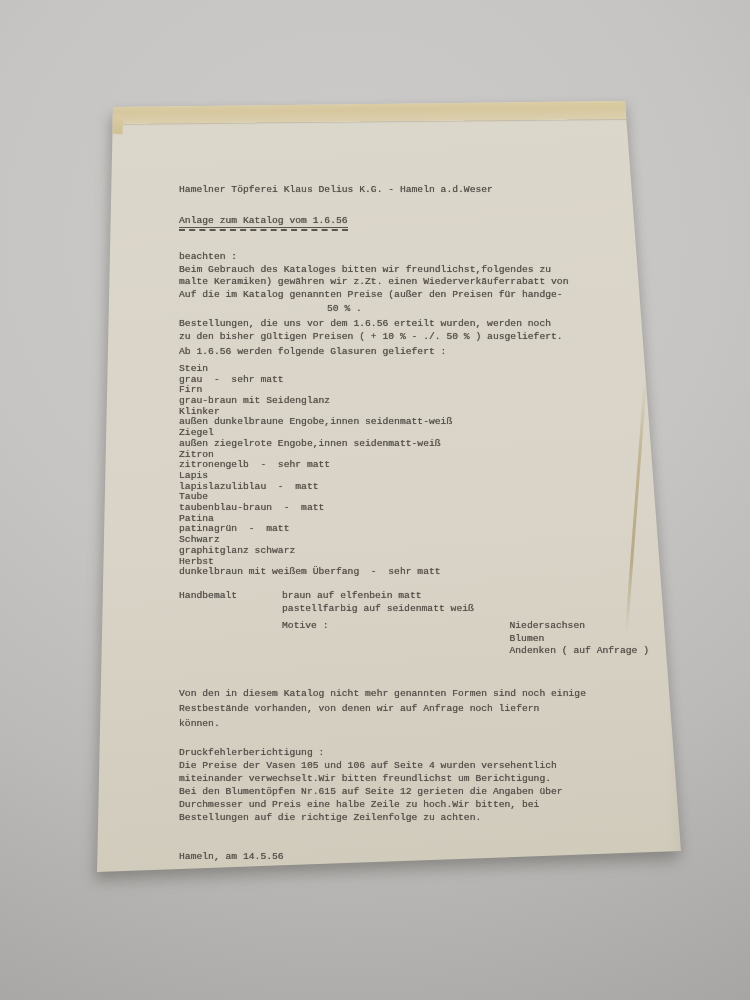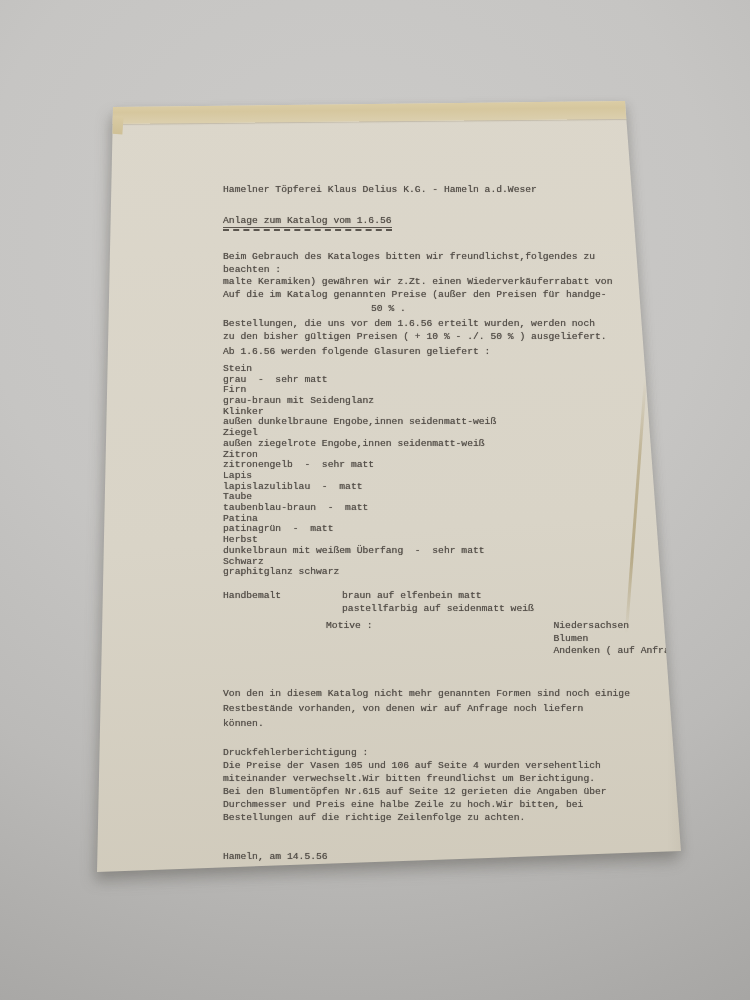--- a/index.html
+++ b/index.html
@@ -39,36 +39,35 @@
     position:absolute;left:549px;top:282px;width:3px;height:256px;
     transform:rotate(4.3deg);transform-origin:top left;
     background:linear-gradient(to bottom,
       rgba(176,160,116,0) 0%, rgba(172,155,110,0.55) 30%,
       rgba(165,148,102,0.65) 70%, rgba(176,160,116,0) 100%);
   }
   .content{
     position:absolute;left:84px;top:88px;width:470px;
     font-size:9.7px;line-height:12.6px;color:#55504a;
     text-shadow:0 0 0.7px rgba(88,82,75,0.85);
-    margin-left:44px;
   }
   .ln{white-space:pre;}
   .title-block{margin-top:18px;}
   .title-inner{display:inline-block;}
   .title-text{display:block;border-bottom:1px solid #5a554e;padding-bottom:0;white-space:pre;}
   .title-dash{display:block;height:0;border-bottom:2px dashed #5a554e;margin-top:1px;}
   .p-intro{margin-top:20px;}
   .p-prices{margin-top:0;}
   .discount{margin-top:1px;margin-left:148px;}
   .p-orders{margin-top:3px;}
   .p-glazeintro{margin-top:3px;}
   .glaze-table{margin-top:5px;line-height:10.7px;}
   .row{display:flex;flex-direction:column;}
   .g-name{width:103px;flex:none;white-space:pre;}
-  .hb{margin-top:12px;display:flex;gap:16px;}
+  .hb{margin-top:12px;display:flex;}
   .hb-label{width:103px;flex:none;white-space:pre;}
   .motifs{margin-top:5px;margin-left:103px;display:flex;justify-content:space-between;}
   .motifs-label{width:54px;flex:none;white-space:pre;}
   .p-remnants{margin-top:28px;line-height:15px;}
   .errata{margin-top:15px;line-height:13px;}
   .signoff{margin-top:27px;}
 </style>
 </head>
 <body>
 
@@ -85,22 +84,22 @@
       <div class="ln">Hamelner Töpferei Klaus Delius K.G. - Hameln a.d.Weser</div>
 
       <div class="title-block">
         <span class="title-inner">
           <span class="title-text">Anlage zum Katalog vom 1.6.56</span>
           <span class="title-dash"></span>
         </span>
       </div>
 
       <div class="p-intro">
+        <div class="ln">beachten :</div>
         <div class="ln">Beim Gebrauch des Kataloges bitten wir freundlichst,folgendes zu</div>
-        <div class="ln">beachten :</div>
       </div>
 
       <div class="p-prices">
         <div class="ln">malte Keramiken) gewähren wir z.Zt. einen Wiederverkäuferrabatt von</div>
         <div class="ln">Auf die im Katalog genannten Preise (außer den Preisen für handge-</div>
       </div>
 
       <div class="discount ln">50 % .</div>
 
       <div class="p-orders">
@@ -137,26 +136,26 @@
         </div>
         <div class="row">
           <div class="g-name">Taube</div>
           <div class="ln">taubenblau-braun  -  matt</div>
         </div>
         <div class="row">
           <div class="g-name">Patina</div>
           <div class="ln">patinagrün  -  matt</div>
         </div>
         <div class="row">
+          <div class="g-name">Schwarz</div>
+          <div class="ln">graphitglanz schwarz</div>
+        </div>
+        <div class="row">
           <div class="g-name">Herbst</div>
           <div class="ln">dunkelbraun mit weißem Überfang  -  sehr matt</div>
-        </div>
-        <div class="row">
-          <div class="g-name">Schwarz</div>
-          <div class="ln">graphitglanz schwarz</div>
         </div>
       </div>
 
       <div class="hb">
         <div class="hb-label">Handbemalt</div>
         <div>
           <div class="ln">braun auf elfenbein matt</div>
           <div class="ln">pastellfarbig auf seidenmatt weiß</div>
         </div>
       </div>

